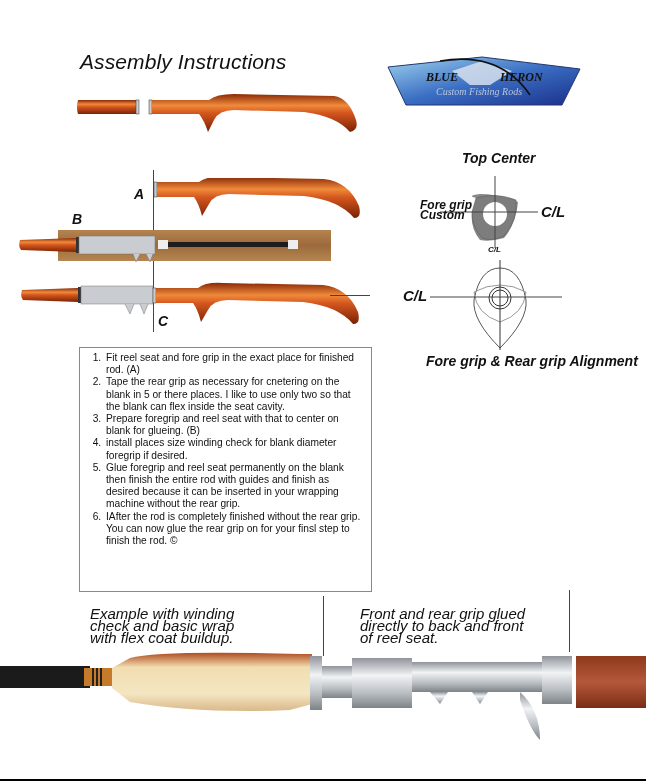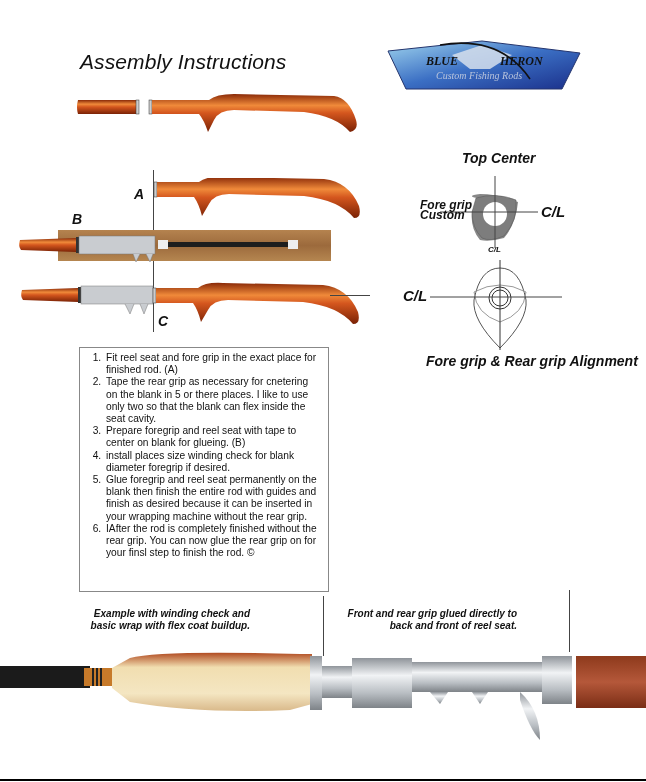--- a/index.html
+++ b/index.html
@@ -1,26 +1,26 @@
 <!DOCTYPE html>
 <html><head>
 <meta charset="utf-8">
 <style>
   html,body{margin:0;padding:0;background:#fff;}
   body{width:646px;height:782px;position:relative;overflow:hidden;font-family:"Liberation Sans",sans-serif;color:#111;}
   .abs{position:absolute;}
   .title{left:80px;top:50px;font-size:21px;font-weight:normal;font-style:italic;letter-spacing:0.1px;}
-  .logo{left:380px;top:39px;width:205px;height:52px;}
+  .logo{left:380px;top:55px;width:205px;height:52px;}
   .lbl{font-weight:bold;font-style:italic;}
   .vline{position:absolute;width:1px;background:#444;}
   .hline{position:absolute;height:1px;background:#444;}
-  .instr-box{left:79px;top:347px;width:250px;height:245px;border:1px solid #888;box-sizing:border-box;padding:4px 6px 0 4px;}
+  .instr-box{left:79px;top:347px;width:293px;height:245px;border:1px solid #888;box-sizing:border-box;padding:4px 6px 0 4px;}
   .instr-box ol{margin:0;padding-left:20px;font-size:10.2px;line-height:12.2px;color:#111;}
   .instr-box li{padding-left:2px;}
-  .caption{font-size:10px;font-weight:bold;font-style:italic;line-height:12px;text-align:right;}
+  .caption{font-size:15px;font-weight:normal;font-style:italic;line-height:12px;}
   .bottom-rule{left:0;top:779px;width:646px;height:2px;background:#000;}
 </style>
 </head>
 <body>
 
 <div class="abs title">Assembly Instructions</div>
 
 <div class="abs logo">
   <svg width="205" height="52" viewBox="0 0 205 52">
     <defs>
@@ -108,29 +108,29 @@
   <circle cx="70" cy="38" r="8" fill="none" stroke="#333" stroke-width="1"></circle>
   <line x1="70" y1="0" x2="70" y2="90" stroke="#333" stroke-width="1"></line>
   <line x1="0" y1="37" x2="132" y2="37" stroke="#444" stroke-width="1"></line>
 </svg>
 <div class="abs lbl" style="left:426px;top:353px;font-size:14px;">Fore grip &amp; Rear grip Alignment</div>
 
 <div class="abs instr-box">
   <ol>
     <li>Fit reel seat and fore grip in the exact place for finished rod. (A)</li>
     <li>Tape the rear grip as necessary for cnetering on the blank in 5 or there places.  I like to use only two so that the blank can flex inside the seat cavity.</li>
-    <li>Prepare foregrip and reel seat with tape to center on blank for glueing. (B)</li>
+    <li>Prepare foregrip and reel seat with that to center on blank for glueing. (B)</li>
     <li>install places size winding check for blank diameter foregrip if desired.</li>
     <li>Glue foregrip and reel seat permanently on the blank then finish the entire rod with guides and finish as desired because it can be inserted in your wrapping machine without the rear grip.</li>
     <li>IAfter the rod is completely finished without the rear grip.  You can now glue the rear grip on for your finsl step to finish the rod. ©</li>
   </ol>
 </div>
 
 <div class="abs caption" style="left:90px;top:608px;width:160px;">Example with winding check and basic wrap with flex coat buildup.</div>
-<div class="abs caption" style="left:342px;top:608px;width:175px;">Front and rear grip glued directly to back and front of reel seat.</div>
+<div class="abs caption" style="left:360px;top:608px;width:175px;">Front and rear grip glued directly to back and front of reel seat.</div>
 <div class="vline" style="left:323px;top:596px;height:60px;"></div>
 <div class="vline" style="left:569px;top:590px;height:62px;"></div>
 
 <svg class="abs" style="left:0;top:630px" width="646" height="115">
   <defs>
     <linearGradient id="cork" x1="0" y1="0" x2="0" y2="1">
       <stop offset="0" stop-color="#b04a20"></stop>
       <stop offset="0.25" stop-color="#f1deb0"></stop>
       <stop offset="0.7" stop-color="#f4e6c2"></stop>
       <stop offset="1" stop-color="#d9b98a"></stop>

